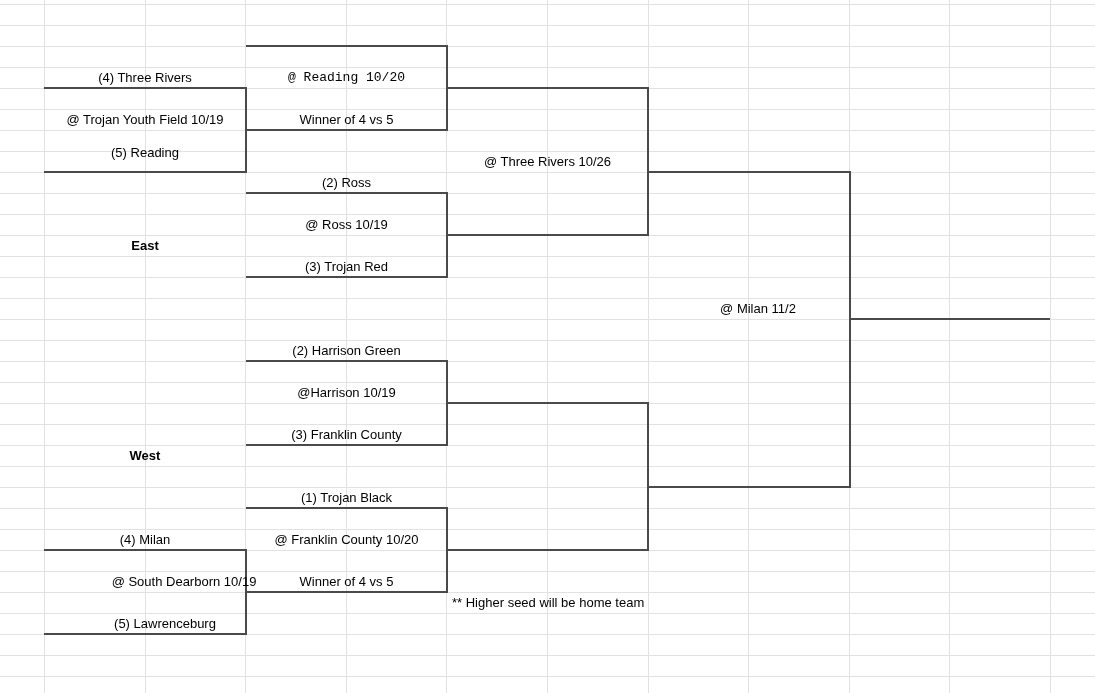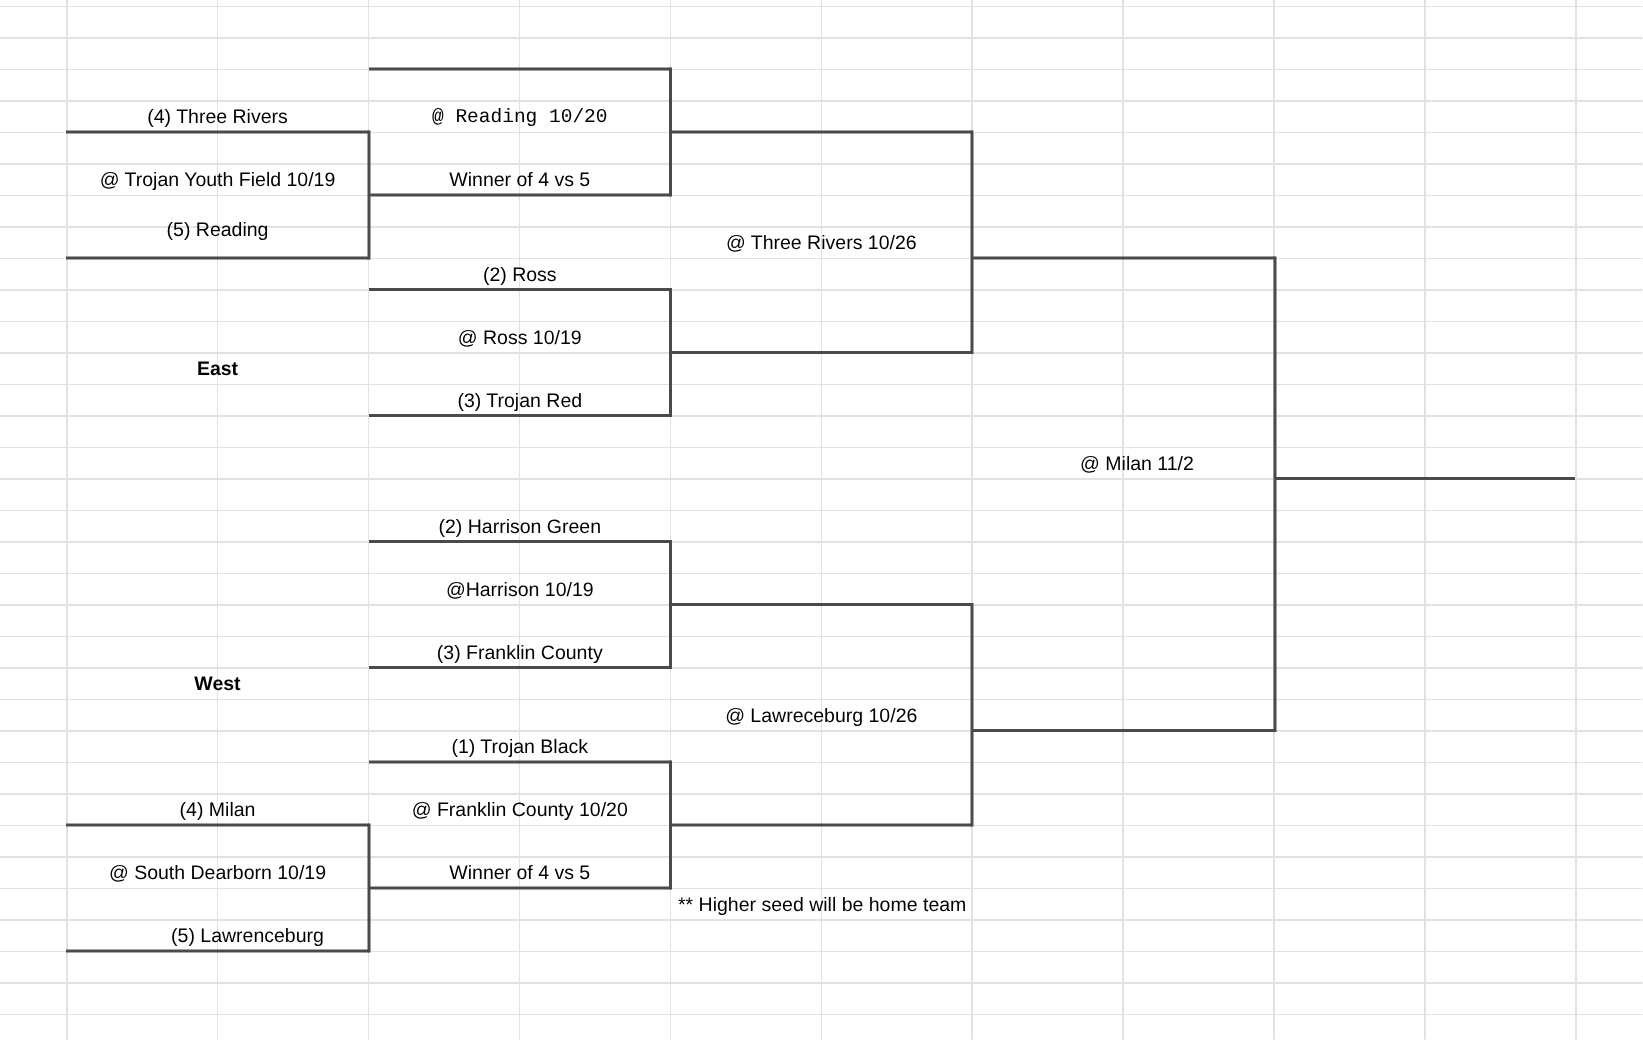--- a/index.html
+++ b/index.html
@@ -89,22 +89,21 @@
   <div class="lbl rB" style="top:214px;">@ Ross 10/19</div>
   <div class="lbl rA b" style="top:235px;">East</div>
   <div class="lbl rB" style="top:256px;">(3) Trojan Red</div>
 
   <div class="lbl rD" style="top:298px;">@ Milan 11/2</div>
 
   <div class="lbl rB" style="top:340px;">(2) Harrison Green</div>
   <div class="lbl rB" style="top:382px;">@Harrison 10/19</div>
   <div class="lbl rB" style="top:424px;">(3) Franklin County</div>
   <div class="lbl rA b" style="top:445px;">West</div>
-  <div class="lbl rC" style="top:466px;">@ Lawreceburg 10/26</div>
   <div class="lbl rB" style="top:487px;">(1) Trojan Black</div>
   <div class="lbl rA" style="top:529px;">(4) Milan</div>
   <div class="lbl rB" style="top:529px;">@ Franklin County 10/20</div>
-  <div class="lbl rA" style="top:571px;">@ South Dearborn 10/19</div>
+  <div class="lbl rA" style="top:571px;margin-left:39px;">@ South Dearborn 10/19</div>
   <div class="lbl rB" style="top:571px;">Winner of 4 vs 5</div>
   <div class="lbl note" style="top:592px;">** Higher seed will be home team</div>
   <div class="lbl rA" style="top:613px;padding-left:20px;">(5) Lawrenceburg</div>
 
 </div>
 
 </body></html>

